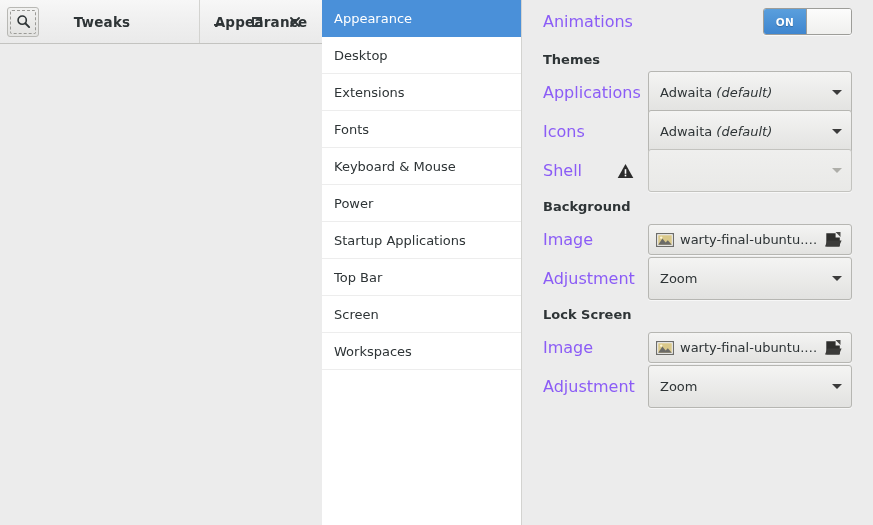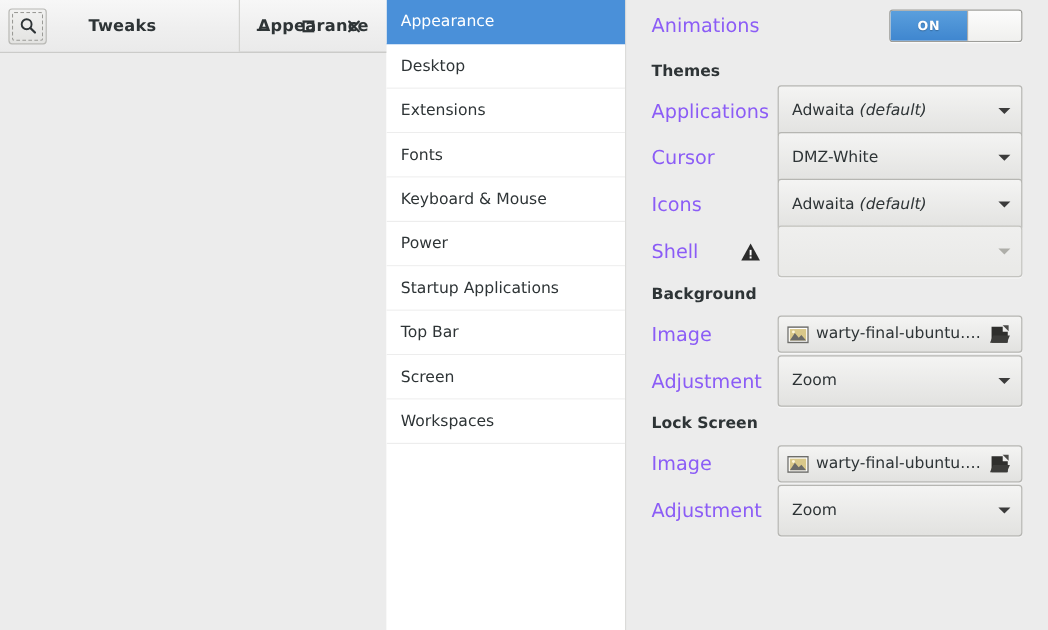--- a/index.html
+++ b/index.html
@@ -178,21 +178,21 @@
     font-weight: bold;
     color: #2e3436;
     height: 30px;
     display: flex;
     align-items: flex-end;
     padding-bottom: 6px;
   }
 
   
   .switch {
-    width: 111px;
+    width: 89px;
     height: 27px;
     border: 1px solid #9d9d99;
     border-radius: 3px;
     display: flex;
     overflow: hidden;
     cursor: pointer;
     background: #fff;
     box-shadow: 0 1px 0 rgba(255,255,255,0.7);
   }
   .switch .sw-on {
@@ -376,29 +376,20 @@
       <div class="row">
         <div class="row-label">Applications</div>
         <div class="row-ctrl">
           <div class="combo">
             <span class="combo-text"><span>Adwaita</span> <em>(default)</em></span>
             <span class="arrow"></span>
           </div>
         </div>
       </div>
 
-      <div class="row">
-        <div class="row-label">Cursor</div>
-        <div class="row-ctrl">
-          <div class="combo">
-            <span class="combo-text">DMZ-White</span>
-            <span class="arrow"></span>
-          </div>
-        </div>
-      </div>
 
       <div class="row">
         <div class="row-label">Icons</div>
         <div class="row-ctrl">
           <div class="combo">
             <span class="combo-text"><span>Adwaita</span> <em>(default)</em></span>
             <span class="arrow"></span>
           </div>
         </div>
       </div>

